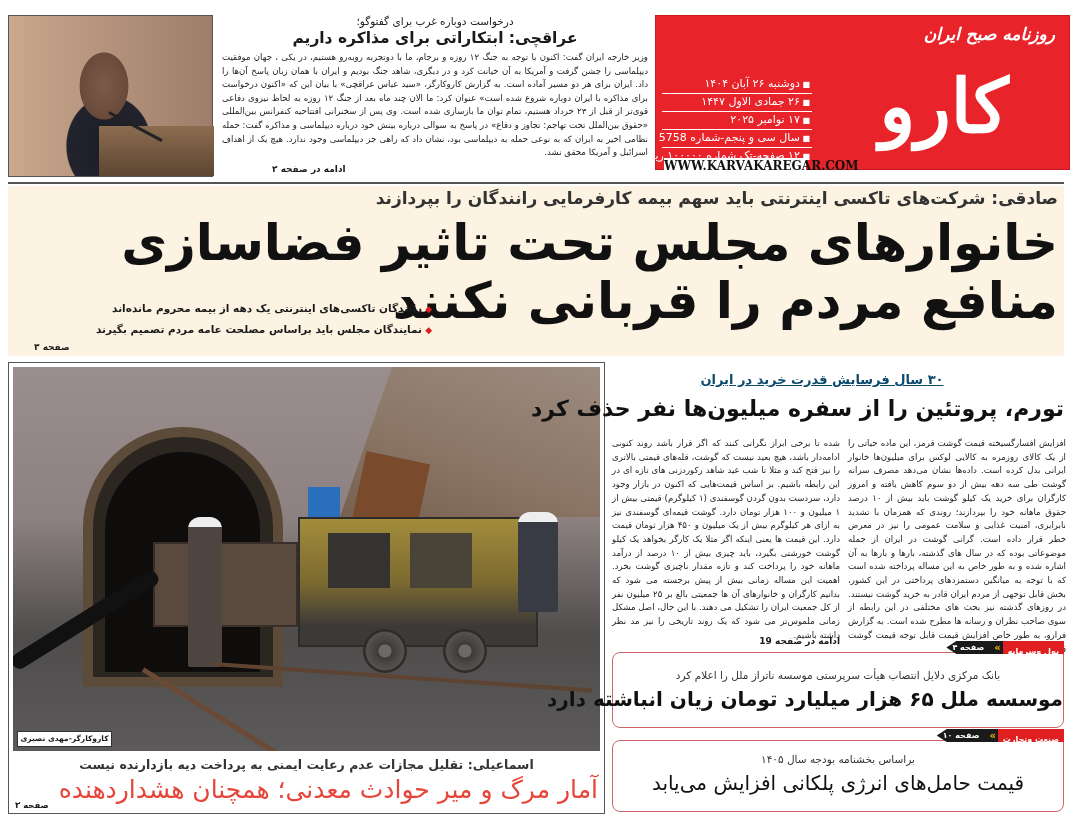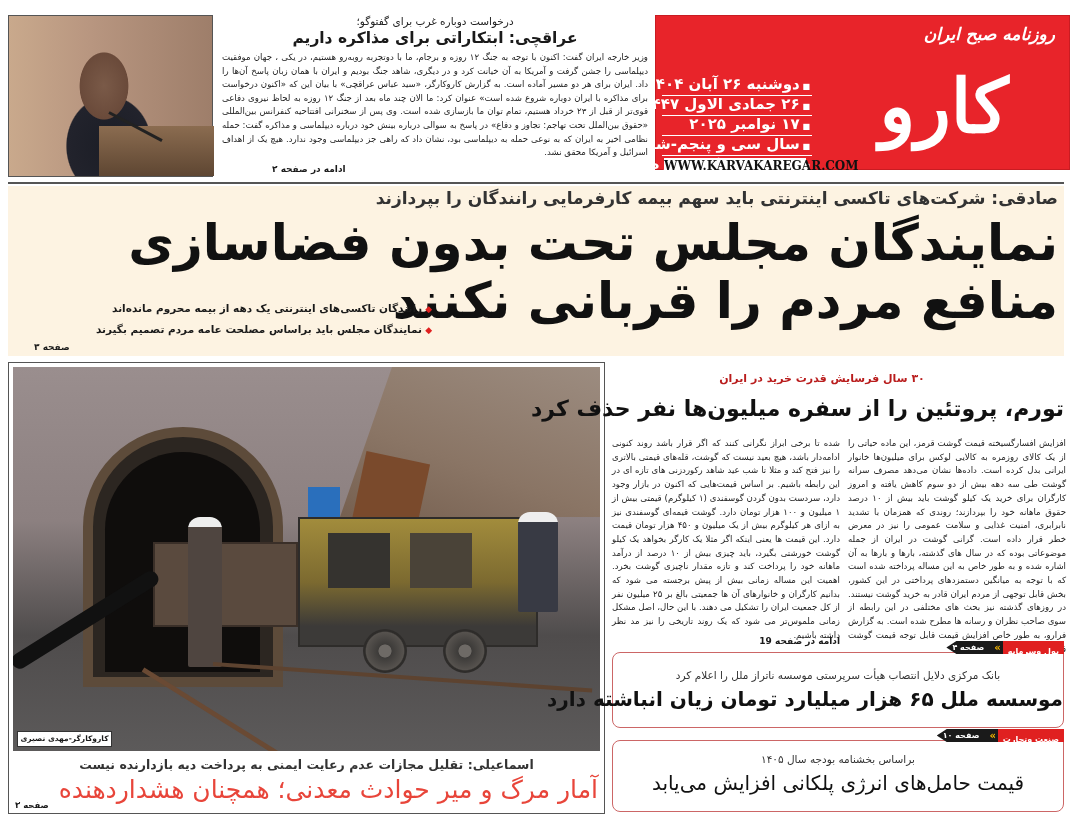--- a/index.html
+++ b/index.html
@@ -17,21 +17,21 @@
   }
   .masthead .logo {
     position: absolute; right: 10px; top: 26px; width: 230px; height: 128px;
     color: #fff; font-family: "DejaVu Serif", serif; font-weight: bold;
     font-size: 74px; line-height: 128px; text-align: center; letter-spacing: -2px;
   }
   .masthead .info {
     position: absolute; left: 6px; top: 60px; width: 150px;
   }
   .masthead .info .row {
-    color: #fff; font-size: 15px; font-weight: bold; line-height: 16px;
+    color: #fff; font-size: 11px; font-weight: normal; line-height: 16px;
     border-bottom: 1px solid #fff; padding-right: 2px; white-space: nowrap;
   }
   .masthead .info .row::before { content: "■ "; font-size: 8px; }
   .masthead .info .row:last-of-type { border-bottom: none; }
   .masthead .site {
     position: absolute; left: 8px; top: 142px; width: 142px; height: 16px;
     background: #fff; color: #111; font-family: "DejaVu Serif", serif;
     font-size: 12px; font-weight: bold; text-align: center; line-height: 16px; direction: ltr;
   }
 
@@ -156,21 +156,21 @@
   }
   .mine-box .headline {
     position: absolute; right: 6px; left: 6px; top: 412px; 
     font-size: 25px; color: #e8453a; white-space: nowrap;
   }
   .mine-box .page-ref { position: absolute; left: 6px; bottom: 3px; font-size: 8.5px; font-weight: bold; }
 
   
   .infl .kicker {
     position: absolute; right: 40px; left: 610px; top: 372px; text-align: center;
-    font-size: 11px; font-weight: bold; color: #b91c1c; width: 420px;
+    font-size: 13px; font-weight: bold; color: #0c4a6e; width: 420px; text-decoration: underline;
   }
   .infl .title {
     position: absolute; left: 610px; width: 454px; top: 396px; text-align: center;
     font-size: 22px; font-weight: bold; color: #111; white-space: nowrap;
   }
   .infl .col {
     position: absolute; top: 437px; font-size: 8.6px; line-height: 13.7px; color: #222; text-align: justify;
   }
   .infl .col-r { left: 848px; width: 218px; }
   .infl .col-l { left: 612px; width: 228px; }
@@ -227,21 +227,21 @@
   <div class="title">عراقچی: ابتکاراتی برای مذاکره داریم</div>
   <div class="body">وزیر خارجه ایران گفت: اکنون با توجه به جنگ ۱۲ روزه و برجام، ما با دوتجربه روبه‌رو هستیم، در یکی ، جهان موفقیت دیپلماسی را جشن گرفت و آمریکا به آن خیانت کرد و در دیگری، شاهد جنگ بودیم و ایران با همان زبان پاسخ آن‌ها را داد. ایران برای هر دو مسیر آماده است. به گزارش کاروکارگر، «سید عباس عراقچی» با بیان این که «اکنون درخواست برای مذاکره با ایران دوباره شروع شده است» عنوان کرد: ما الان چند ماه بعد از جنگ ۱۲ روزه به لحاظ نیروی دفاعی قوی‌تر از قبل از ۲۳ خرداد هستیم، تمام توان ما بازسازی شده است. وی پس از سخنرانی افتتاحیه کنفرانس بین‌المللی «حقوق بین‌الملل تحت تهاجم: تجاوز و دفاع» در پاسخ به سوالی درباره بینش خود درباره دیپلماسی و مذاکره گفت: حمله نظامی اخیر به ایران که به نوعی حمله به دیپلماسی بود، نشان داد که راهی جز دیپلماسی وجود ندارد. هیچ یک از اهداف اسرائیل و آمریکا محقق نشد.</div>
   <div class="cont">ادامه در صفحه ۲</div>
 </div>
 
 <div class="rule-top"></div>
 
 <div class="band">
   <div class="kicker">صادقی: شرکت‌های تاکسی اینترنتی باید سهم بیمه کارفرمایی رانندگان را بپردازند</div>
   <div class="headline">
-    <div>نمایندگان مجلس تحت بدون فضاسازی</div>
+    <div>خانوارهای مجلس تحت تاثیر فضاسازی</div>
     <div>منافع مردم را قربانی نکنند</div>
   </div>
   <div class="bullets">
     <div class="b">رانندگان تاکسی‌های اینترنتی یک دهه از بیمه محروم مانده‌اند</div>
     <div class="b">نمایندگان مجلس باید براساس مصلحت عامه مردم تصمیم بگیرند</div>
   </div>
   <div class="page-ref">صفحه ۳</div>
 </div>
 
 <div class="mine-box">

